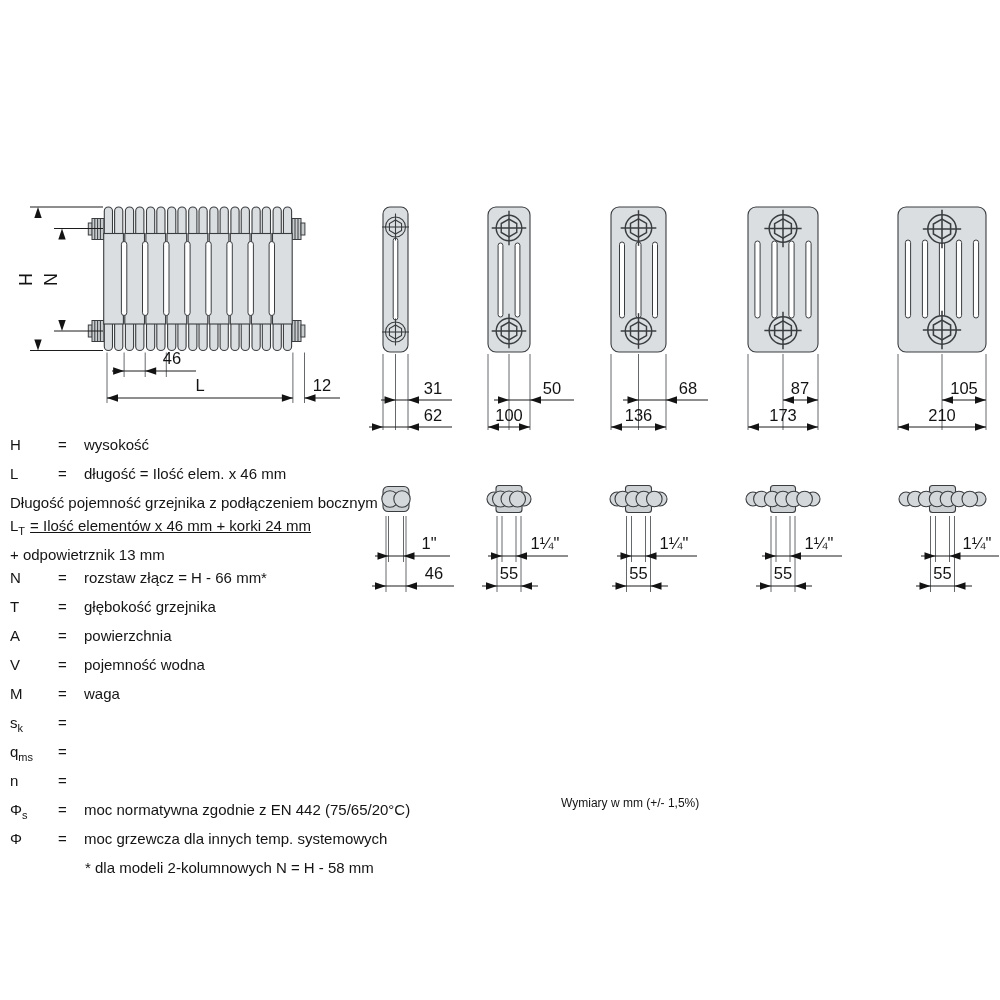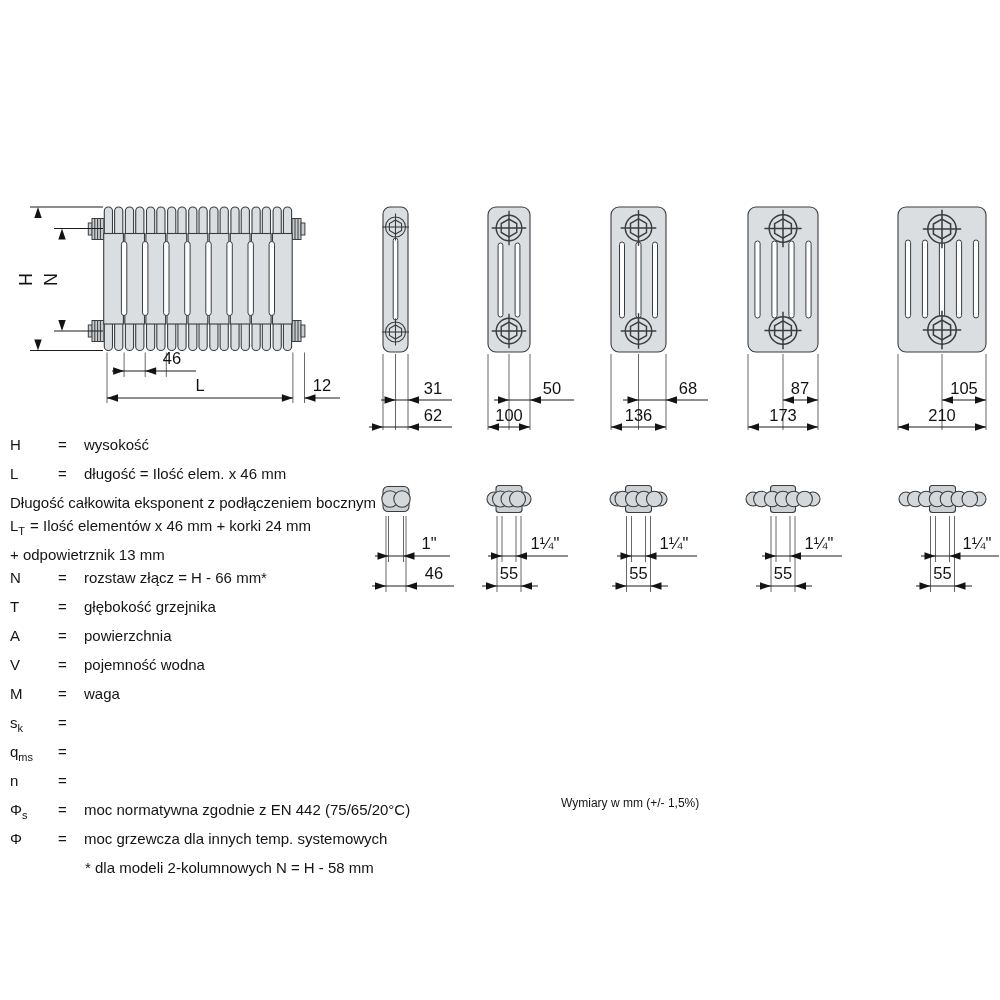--- a/index.html
+++ b/index.html
@@ -21,21 +21,21 @@
   #plug line{stroke:#3a3d40;stroke-width:1.1;}
   #plug polygon{fill:none;stroke:#3a3d40;stroke-width:1.1;}
 
   .legend{position:absolute;left:10px;top:433px;width:545px;font-size:15px;line-height:23px;}
   .lg-row{display:flex;}
   .lg-row.plain{display:block;}
   .lg-sym{width:48px;flex:none;}
   .lg-eq{width:26px;flex:none;}
   .lg-desc{flex:1;}
   .lg-row sub{font-size:11px;}
-  .plain .pl-desc{margin-left:5px;}
+  .plain .pl-desc{margin-left:5px;text-decoration:underline;}
   .lg-row.indent{padding-left:75px;}
   .note{position:absolute;left:561px;top:780px;font-size:12px;margin-top:16px;}
 </style>
 </head>
 <body>
 
 <div id="canvas">
 
 <svg width="1000" height="1000" viewBox="0 0 1000 1000">
   <defs>
@@ -362,21 +362,21 @@
       <span class="lg-sym"><span>H</span><sub></sub></span>
       <span class="lg-eq">=</span>
       <span class="lg-desc">wysokość</span>
     </div>
     <div class="lg-row">
       <span class="lg-sym"><span>L</span><sub></sub></span>
       <span class="lg-eq">=</span>
       <span class="lg-desc">długość = Ilość elem. x 46 mm</span>
     </div>
     <div class="lg-row plain">
-      <span>Długość całkowita eksponent z podłączeniem bocznym</span>
+      <span>Długość pojemność grzejnika z podłączeniem bocznym</span>
     </div>
     <div class="lg-row plain">
       <span class="pl-sym"><span>L</span><sub>T</sub></span><span class="pl-desc">= Ilość elementów x 46 mm + korki 24 mm</span>
     </div>
     <div class="lg-row plain">
       <span>+ odpowietrznik 13 mm</span>
     </div>
     <div class="lg-row">
       <span class="lg-sym"><span>N</span><sub></sub></span>
       <span class="lg-eq">=</span>

